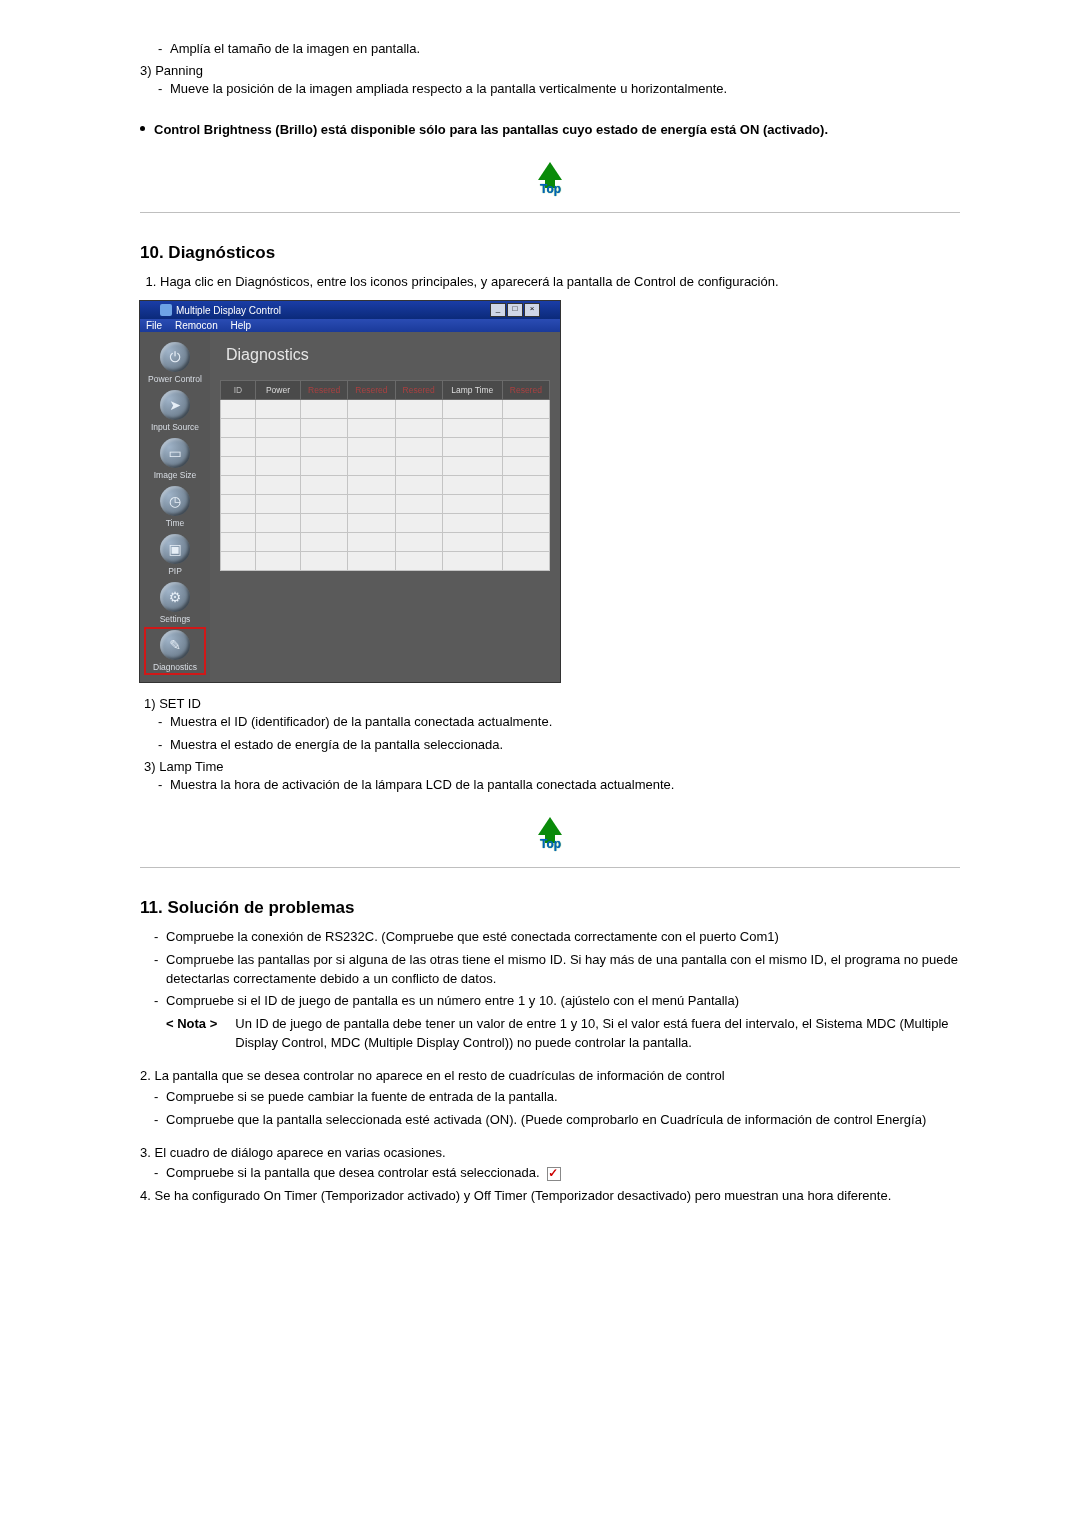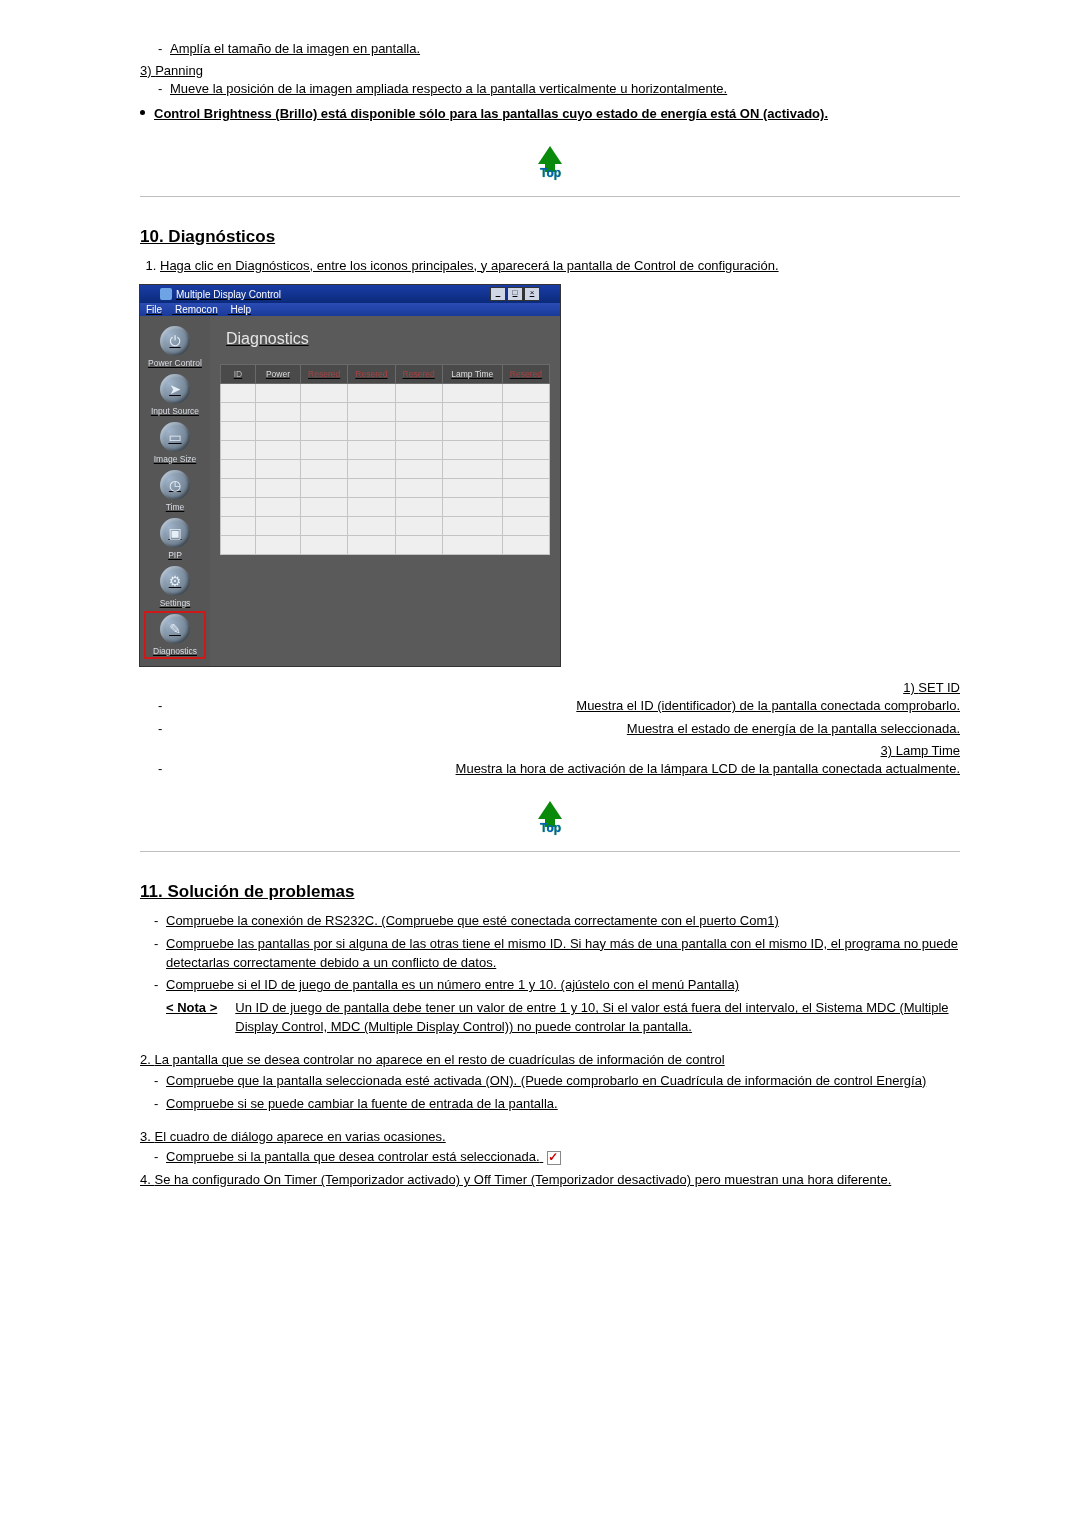--- a/index.html
+++ b/index.html
@@ -5,21 +5,20 @@
   body {
     margin: 0;
     font-family: Arial, Helvetica, sans-serif;
     font-size: 13px;
     color: #000;
     background: #fff;
   }
   .page {
     width: 840px;
     margin: 40px auto 60px auto;
-    text-decoration: underline;
   }
   .content {
     margin-left: 20px;
   }
   h2 {
     font-size: 17px;
     font-weight: bold;
     margin: 28px 0 10px 0;
   }
   ol.main-list {
@@ -42,21 +41,21 @@
     margin-bottom: 4px;
   }
   .dash-item::before {
     content: "-";
     position: absolute;
     left: 0;
   }
   .bullet {
     position: relative;
     padding-left: 14px;
-    margin-top: 6px;
+    margin-top: 22px;
     line-height: 1.45;
   }
   .bullet::before {
     content: "";
     position: absolute;
     left: 0;
     top: 5px;
     width: 5px;
     height: 5px;
     background: #000;
@@ -433,23 +432,23 @@
                   <td></td>
                   <td></td>
                   <td></td>
                 </tr>
           </tbody>
             </table>
         </div>
       </div>
     </div>
 
-    <div style="margin-left:4px;text-align:right;">
+    <div style="margin-left:4px;">
       <div style="margin-top:2px;">1) <span>SET ID</span></div>
-      <div class="dash-item" style="margin-left:14px">Muestra el ID (identificador) de la pantalla conectada comprobarlo.</div>
+      <div class="dash-item" style="margin-left:14px">Muestra el ID (identificador) de la pantalla conectada actualmente.</div>
       <div class="dash-item" style="margin-left:14px">Muestra el estado de energía de la pantalla seleccionada.</div>
       <div>3) <span>Lamp Time</span></div>
       <div class="dash-item" style="margin-left:14px">Muestra la hora de activación de la lámpara LCD de la pantalla conectada actualmente.</div>
     </div>
 
     <div class="top-btn">
       <div class="arrow"></div>
       <div class="label">Top</div>
     </div>
     <hr class="sep">
@@ -459,22 +458,22 @@
     <div style="margin-left:0;">
       <div class="dash-item" style="margin-left:14px">Compruebe la conexión de RS232C. (Compruebe que esté conectada correctamente con el puerto Com1)</div>
       <div class="dash-item" style="margin-left:14px">Compruebe las pantallas por si alguna de las otras tiene el mismo ID. Si hay más de una pantalla con el mismo ID, el programa no puede detectarlas correctamente debido a un conflicto de datos.</div>
       <div class="dash-item" style="margin-left:14px">Compruebe si el ID de juego de pantalla es un número entre 1 y 10. (ajústelo con el menú Pantalla)</div>
       <div class="note-line">
         <span class="note-label">&lt; Nota &gt;</span>
         <span>Un ID de juego de pantalla debe tener un valor de entre 1 y 10, Si el valor está fuera del intervalo, el Sistema MDC (Multiple Display Control, MDC (Multiple Display Control)) no puede controlar la pantalla.</span>
       </div>
 
       <div style="margin-top:14px;line-height:1.45">2. <span>La pantalla que se desea controlar no aparece en el resto de cuadrículas de información de control</span></div>
+      <div class="dash-item" style="margin-left:14px">Compruebe si se puede cambiar la fuente de entrada de la pantalla.</div>
       <div class="dash-item" style="margin-left:14px">Compruebe que la pantalla seleccionada esté activada (ON). (Puede comprobarlo en Cuadrícula de información de control Energía)</div>
-      <div class="dash-item" style="margin-left:14px">Compruebe si se puede cambiar la fuente de entrada de la pantalla.</div>
 
       <div style="margin-top:14px;line-height:1.45">3. <span>El cuadro de diálogo aparece en varias ocasiones.</span></div>
       <div class="dash-item" style="margin-left:14px">
         <span>Compruebe si la pantalla que desea controlar está seleccionada.</span>
         <span class="checkmark"></span>
       </div>
 
       <div style="line-height:1.45">4. <span>Se ha configurado On Timer (Temporizador activado) y Off Timer (Temporizador desactivado) pero muestran una hora diferente.</span></div>
     </div>
 

